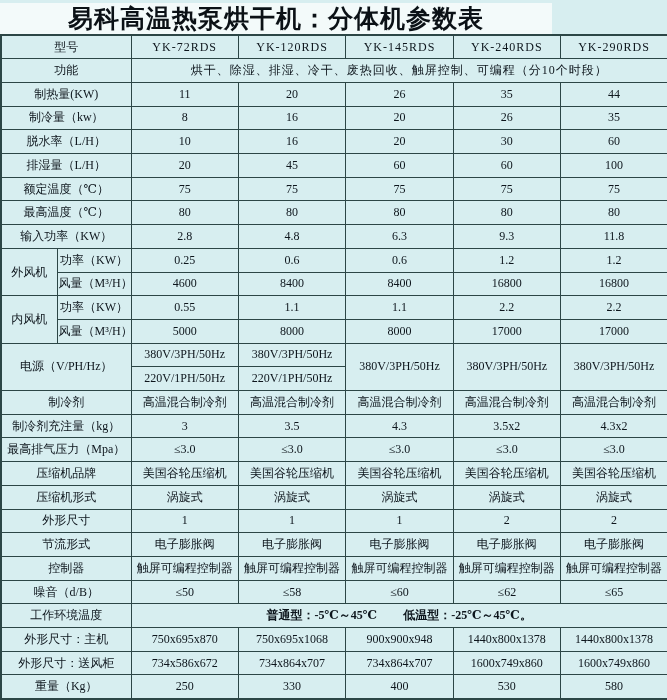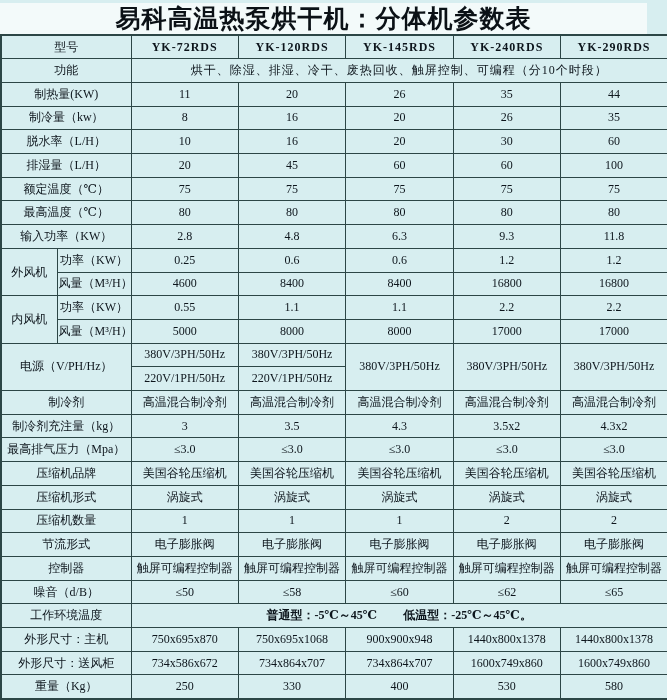--- a/index.html
+++ b/index.html
@@ -4,21 +4,21 @@
 <style>
   html,body{margin:0;padding:0;}
   body{
     width:667px;height:700px;
     background:#d7eef0;
     font-family:"Liberation Serif","DejaVu Serif",serif;
     position:relative;overflow:hidden;
   }
   .page{position:absolute;inset:0;width:667px;height:700px;}
   .titlebar{
-    position:absolute;top:0;left:0;width:647px;height:34px;
+    position:absolute;top:0;left:0;width:552px;height:34px;
     background:#f3fafa;border-top:3px solid #d7eef0;box-sizing:border-box;
     display:flex;align-items:center;justify-content:center;
   }
   .titlebar h1{
     margin:0;font-size:25px;font-weight:bold;color:#0b1116;
     letter-spacing:1px;white-space:nowrap;
   }
   table.spec{
     position:absolute;top:34px;left:0;
     width:667px;height:666px;
@@ -27,21 +27,21 @@
     border:2px solid #2c4646;
   }
   table.spec td{
     border:1px solid #2c4646;
     font-size:12px;text-align:center;vertical-align:middle;
     color:#0d151c;padding:0 1px;overflow:hidden;white-space:nowrap;
   }
   table.spec tr{height:23.7px;}
   td.lb{font-size:12px;margin-left:16px;}
   td.sub{text-align:left;padding-left:4px;}
-  td.model{font-size:13px;letter-spacing:1px;font-weight:bold;}
+  td.model{font-size:13px;letter-spacing:1px;}
   td.func{font-size:13px;letter-spacing:1px;}
   .envwrap{display:flex;justify-content:center;gap:26px;font-weight:bold;}
   .watermark{
     position:absolute;top:656px;right:12px;
     font-family:"Liberation Mono","DejaVu Sans Mono",monospace;
     font-size:21px;font-weight:bold;letter-spacing:1px;
     color:#ff7f22;
     text-shadow:0 0 3px rgba(255,245,230,.95),0 0 1px #ffffff,1px 1px 0 rgba(255,220,180,.8);
     z-index:5;
   }
@@ -235,21 +235,21 @@
     <tr>
       <td class="lb" colspan="2">压缩机形式</td>
       <td>涡旋式</td>
       <td>涡旋式</td>
       <td>涡旋式</td>
       <td>涡旋式</td>
       <td>涡旋式</td>
     </tr>
 
     <tr>
-      <td class="lb" colspan="2">压缩机数量</td>
+      <td class="lb" colspan="2">外形尺寸</td>
       <td>1</td>
       <td>1</td>
       <td>1</td>
       <td>2</td>
       <td>2</td>
     </tr>
 
     <tr>
       <td class="lb" colspan="2">节流形式</td>
       <td>电子膨胀阀</td>

